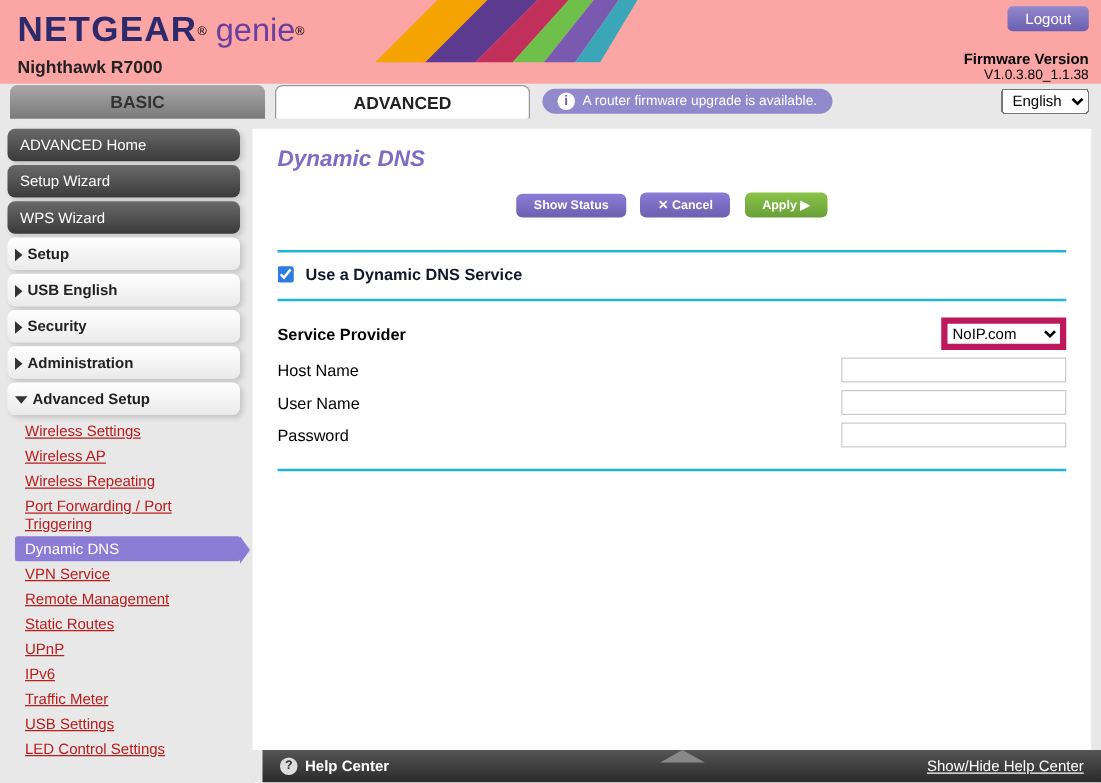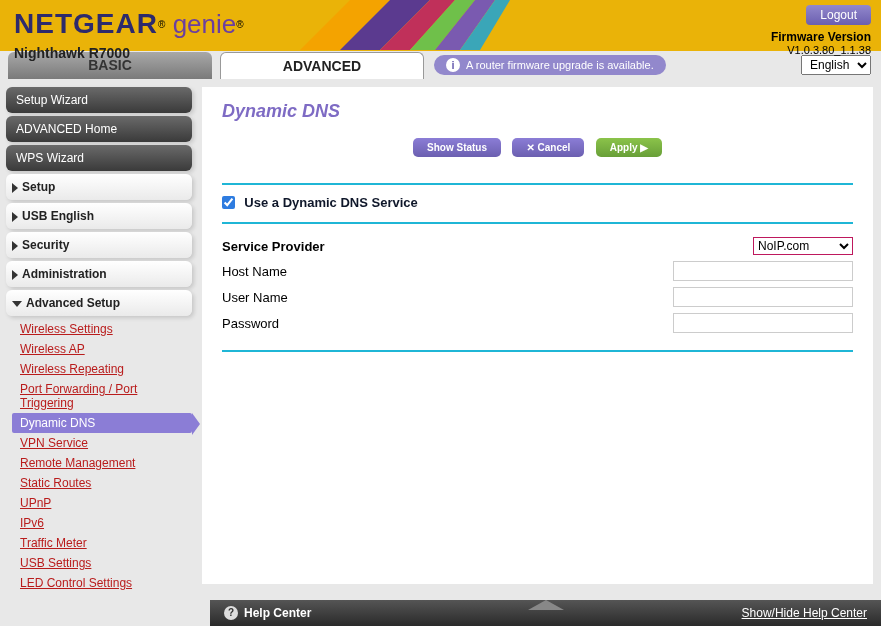--- a/index.html
+++ b/index.html
@@ -1,23 +1,23 @@
 <!DOCTYPE html>
 <html><head>
 <meta charset="utf-8">
 <style>
 * { margin: 0; padding: 0; box-sizing: border-box; }
 body { font-family: Arial, Helvetica, sans-serif; font-size: 12px; background: #e8e8e8; width: 881px; height: 626px; overflow: hidden; position: relative; }
-.header { background: #eab308; height: 51px; position: relative; }
+.header { background: #fca5a5; height: 67px; position: relative; }
 .logo-area { position: absolute; top: 8px; left: 14px; }
 .netgear { font-size: 28px; font-weight: bold; color: #2d2a6c; letter-spacing: 1px; display: inline; }
 .genie { font-size: 26px; color: #6b3fa0; margin-left: 4px; display: inline; font-weight: 500; }
 .colorshape { position: absolute; top: 0; left: 300px; }
 .logout-btn { position: absolute; top: 5px; right: 10px; background: linear-gradient(#9288cc, #6b5fb0); color: #fff; border: none; border-radius: 4px; padding: 3px 14px; font-size: 12px; cursor: pointer; }
-.firmware { position: absolute; top: 30px; right: 10px; text-align: right; font-size: 11px; }
+.firmware { position: absolute; top: 40px; right: 10px; text-align: right; font-size: 11px; }
 .firmware-label { font-weight: bold; font-size: 12px; }
 .device-name { position: absolute; top: 45px; left: 14px; font-size: 14px; font-weight: bold; color: #222; }
 .tabs-row { display: flex; align-items: center; height: 28px; background: #e8e8e8; }
 .tab { width: 204px; height: 27px; text-align: center; line-height: 27px; font-size: 14px; font-weight: bold; border-radius: 6px 6px 0 0; margin-left: 8px; cursor: pointer; }
 .tab.basic { background: linear-gradient(#a8a8a8, #7a7a7a); color: #333; }
 .tab.advanced { background: #fff; color: #222; border: 1px solid #999; border-bottom: none; }
 .notice { margin-left: 10px; background: #9288cc; color: #fff; border-radius: 10px; padding: 3px 12px; font-size: 11px; display: flex; align-items: center; }
 .notice .info-icon { background: #fff; color: #6b5fb0; border-radius: 50%; width: 14px; height: 14px; text-align: center; line-height: 14px; font-weight: bold; margin-right: 6px; font-size: 11px; }
 .lang-select { margin-left: auto; margin-right: 10px; }
 .lang-select select { font-size: 12px; padding: 1px 4px; }
@@ -40,21 +40,21 @@
 .btn.green { background: linear-gradient(#8bc34a, #689f38); }
 .hr-cyan { border: none; border-top: 2px solid #1fb6d6; margin: 6px 0 10px 0; }
 .checkbox-row { margin-bottom: 12px; }
 .checkbox-row input { vertical-align: middle; accent-color: #2e7ce0; }
 .checkbox-row label { font-weight: bold; color: #0f172a; margin-left: 6px; vertical-align: middle; font-size: 13px; }
 .form-table { width: 100%; border-collapse: collapse; }
 .form-table td { padding: 3px 0; font-size: 13px; }
 .form-table td.lbl { width: 50%; }
 .form-table td.lbl.bold { font-weight: bold; }
 .form-table input[type=text], .form-table input[type=password] { width: 180px; border: 1px solid #ccc; padding: 2px 4px; font-size: 12px; float: right; }
-.form-table select { width: 100px; float: right; font-size: 12px; background: #fff; border: 1px solid #be185d; }
+.form-table select { width: 100px; float: right; font-size: 12px; background: #fff; border: 5px solid #be185d; }
 .footer-bar { position: absolute; bottom: 0; left: 210px; right: 0; height: 26px; background: linear-gradient(#555, #2a2a2a); color: #fff; display: flex; align-items: center; padding: 0 14px; font-size: 12px; }
 .footer-bar .help-icon { background: #ddd; color: #333; border-radius: 50%; width: 14px; height: 14px; text-align: center; line-height: 14px; font-weight: bold; margin-right: 6px; font-size: 10px; }
 .footer-bar .show-hide { margin-left: auto; text-decoration: underline; cursor: pointer; text-align: center; }
 .footer-bar .arrow-up { position: absolute; left: 50%; transform: translateX(-50%); width: 0; height: 0; border-left: 18px solid transparent; border-right: 18px solid transparent; border-bottom: 10px solid #888; bottom: 16px; }
 </style>
 </head>
 <body>
 
 <div class="header">
   <div class="logo-area">
@@ -86,22 +86,22 @@
   </div>
   <div class="lang-select">
     <select>
       <option>English</option>
     </select>
   </div>
 </div>
 
 <div class="main">
   <div class="sidebar">
+    <div class="nav-btn">ADVANCED Home</div>
     <div class="nav-btn">Setup Wizard</div>
-    <div class="nav-btn">ADVANCED Home</div>
     <div class="nav-btn">WPS Wizard</div>
     <div class="nav-exp"><span class="arr right"></span><span>Setup</span></div>
     <div class="nav-exp"><span class="arr right"></span><span>USB English</span></div>
     <div class="nav-exp"><span class="arr right"></span><span>Security</span></div>
     <div class="nav-exp"><span class="arr right"></span><span>Administration</span></div>
     <div class="nav-exp"><span class="arr down"></span><span>Advanced Setup</span></div>
     <div class="submenu">
       <a class="sub-item">Wireless Settings</a>
       <a class="sub-item">Wireless AP</a>
       <a class="sub-item">Wireless Repeating</a>

